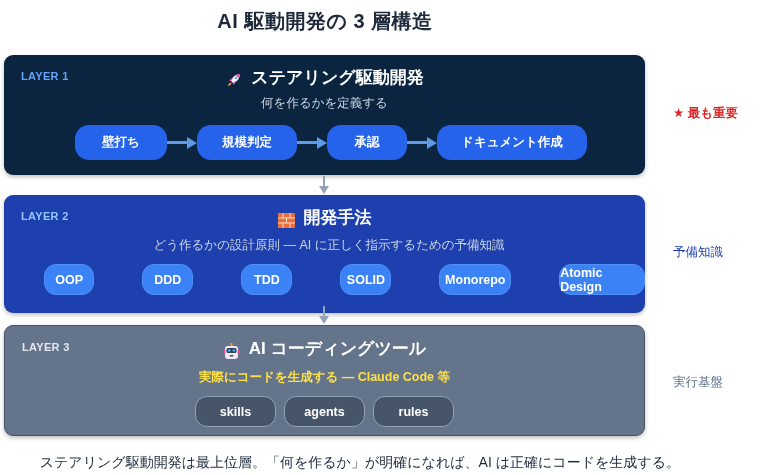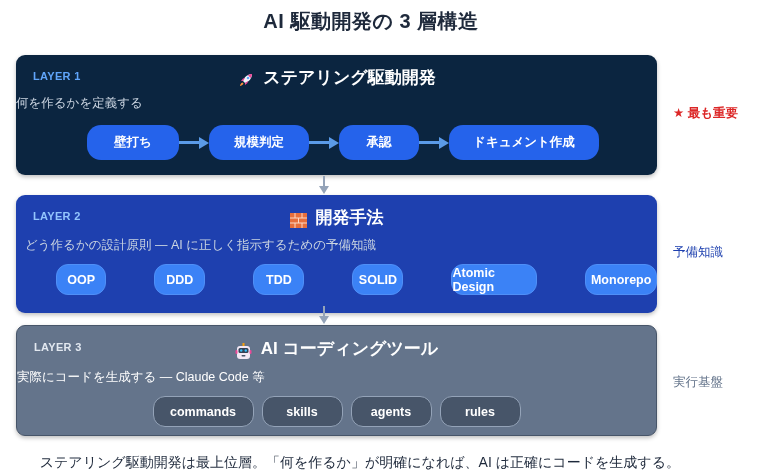--- a/index.html
+++ b/index.html
@@ -3,25 +3,24 @@
 <meta charset="utf-8">
 <style>
   * { box-sizing: border-box; margin: 0; padding: 0; }
   html, body { width: 765px; height: 475px; background: #ffffff; overflow: hidden; }
   body { font-family: "Liberation Sans", "DejaVu Sans", sans-serif; position: relative; }
 
   .title {
     position: absolute; top: 8px; left: 0; width: 650px;
     text-align: center; font-size: 20px; font-weight: bold; color: #1e293b;
     letter-spacing: 0.5px;
-    margin-left: 46px;
   }
 
   .layer {
-    position: absolute; left: 16px; width: 641px; border-radius: 9px;
+    position: absolute; left: 4px; width: 641px; border-radius: 9px;
     box-shadow: 0 2px 4px rgba(0,0,0,0.25);
   }
   .layer1 { top: 55px; height: 120px; background: #0b2540; }
   .layer2 { top: 195px; height: 118px; background: #1e40af; }
   .layer3 { top: 325px; height: 111px; background: #64748b; border: 1px solid #475569; }
 
   .layer-tag {
     position: absolute; left: 17px; top: 15px;
     font-size: 11px; font-weight: bold; letter-spacing: 0.3px;
   }
@@ -31,25 +30,25 @@
 
   .layer-head {
     position: absolute; top: 11px; left: 0; width: 100%;
     text-align: center; font-size: 17px; font-weight: bold; color: #ffffff;
     display: flex; justify-content: center; align-items: flex-end; gap: 8px;
   }
   .emoji { display: inline-flex; width: 18px; height: 18px; align-items: center; justify-content: center; }
 
   .layer-sub {
     position: absolute; top: 40px; left: 0; width: 100%;
-    font-size: 12.5px;
+    text-align: center; font-size: 12.5px;
   }
   .layer1 .layer-sub { color: #cbd5e1; }
   .layer2 .layer-sub { color: #cbd5e1; top: 42px; padding-left: 9px; }
-  .layer3 .layer-sub { color: #ffffff; top: 43px; }
+  .layer3 .layer-sub { color: #fde047; top: 43px; font-weight: bold; }
 
   .chips {
     position: absolute; left: 0; width: 100%;
     display: flex; justify-content: center; align-items: center;
   }
   .layer1 .chips { top: 70px; padding-left: 13px; }
   .layer2 .chips { top: 69px; gap: 8px; }
   .layer3 .chips { top: 70px; gap: 8px; }
 
   .flow-chip {
@@ -158,22 +157,22 @@
       </svg>
     </span>
     <span>開発手法</span>
   </div>
   <div class="layer-sub">どう作るかの設計原則 — AI に正しく指示するための予備知識</div>
   <div class="chips">
     <div class="method-chip" style="width:70px">OOP</div>
     <div class="method-chip" style="width:71px">DDD</div>
     <div class="method-chip" style="width:71px">TDD</div>
     <div class="method-chip" style="width:71px">SOLID</div>
+    <div class="method-chip" style="width:100px">Monorepo</div>
     <div class="method-chip" style="width:120px">Atomic Design</div>
-    <div class="method-chip" style="width:100px">Monorepo</div>
   </div>
 </div>
 
 <div class="connector" style="top:306px;height:18px">
   <div class="line" style="height:10px"></div>
   <div class="head" style="top:10px"></div>
 </div>
 
 <div class="side-label side2">予備知識</div>
 
@@ -189,21 +188,20 @@
         <rect x="3.5" y="5" width="10" height="5" rx="1.5" fill="#334155"></rect>
         <circle cx="6.2" cy="7.5" r="1.2" fill="#38bdf8"></circle>
         <circle cx="10.8" cy="7.5" r="1.2" fill="#38bdf8"></circle>
         <rect x="6.5" y="12" width="4" height="1.5" rx="0.7" fill="#475569"></rect>
       </svg>
     </span>
     <span>AI コーディングツール</span>
   </div>
   <div class="layer-sub">実際にコードを生成する — Claude Code 等</div>
   <div class="chips">
-    <div class="tool-chip" style="width:101px">commands</div>
     <div class="tool-chip" style="width:81px">skills</div>
     <div class="tool-chip" style="width:81px">agents</div>
     <div class="tool-chip" style="width:81px">rules</div>
   </div>
 </div>
 
 <div class="side-label side3">実行基盤</div>
 
 <div class="footer">ステアリング駆動開発は最上位層。「何を作るか」が明確になれば、AI は正確にコードを生成する。</div>
 

